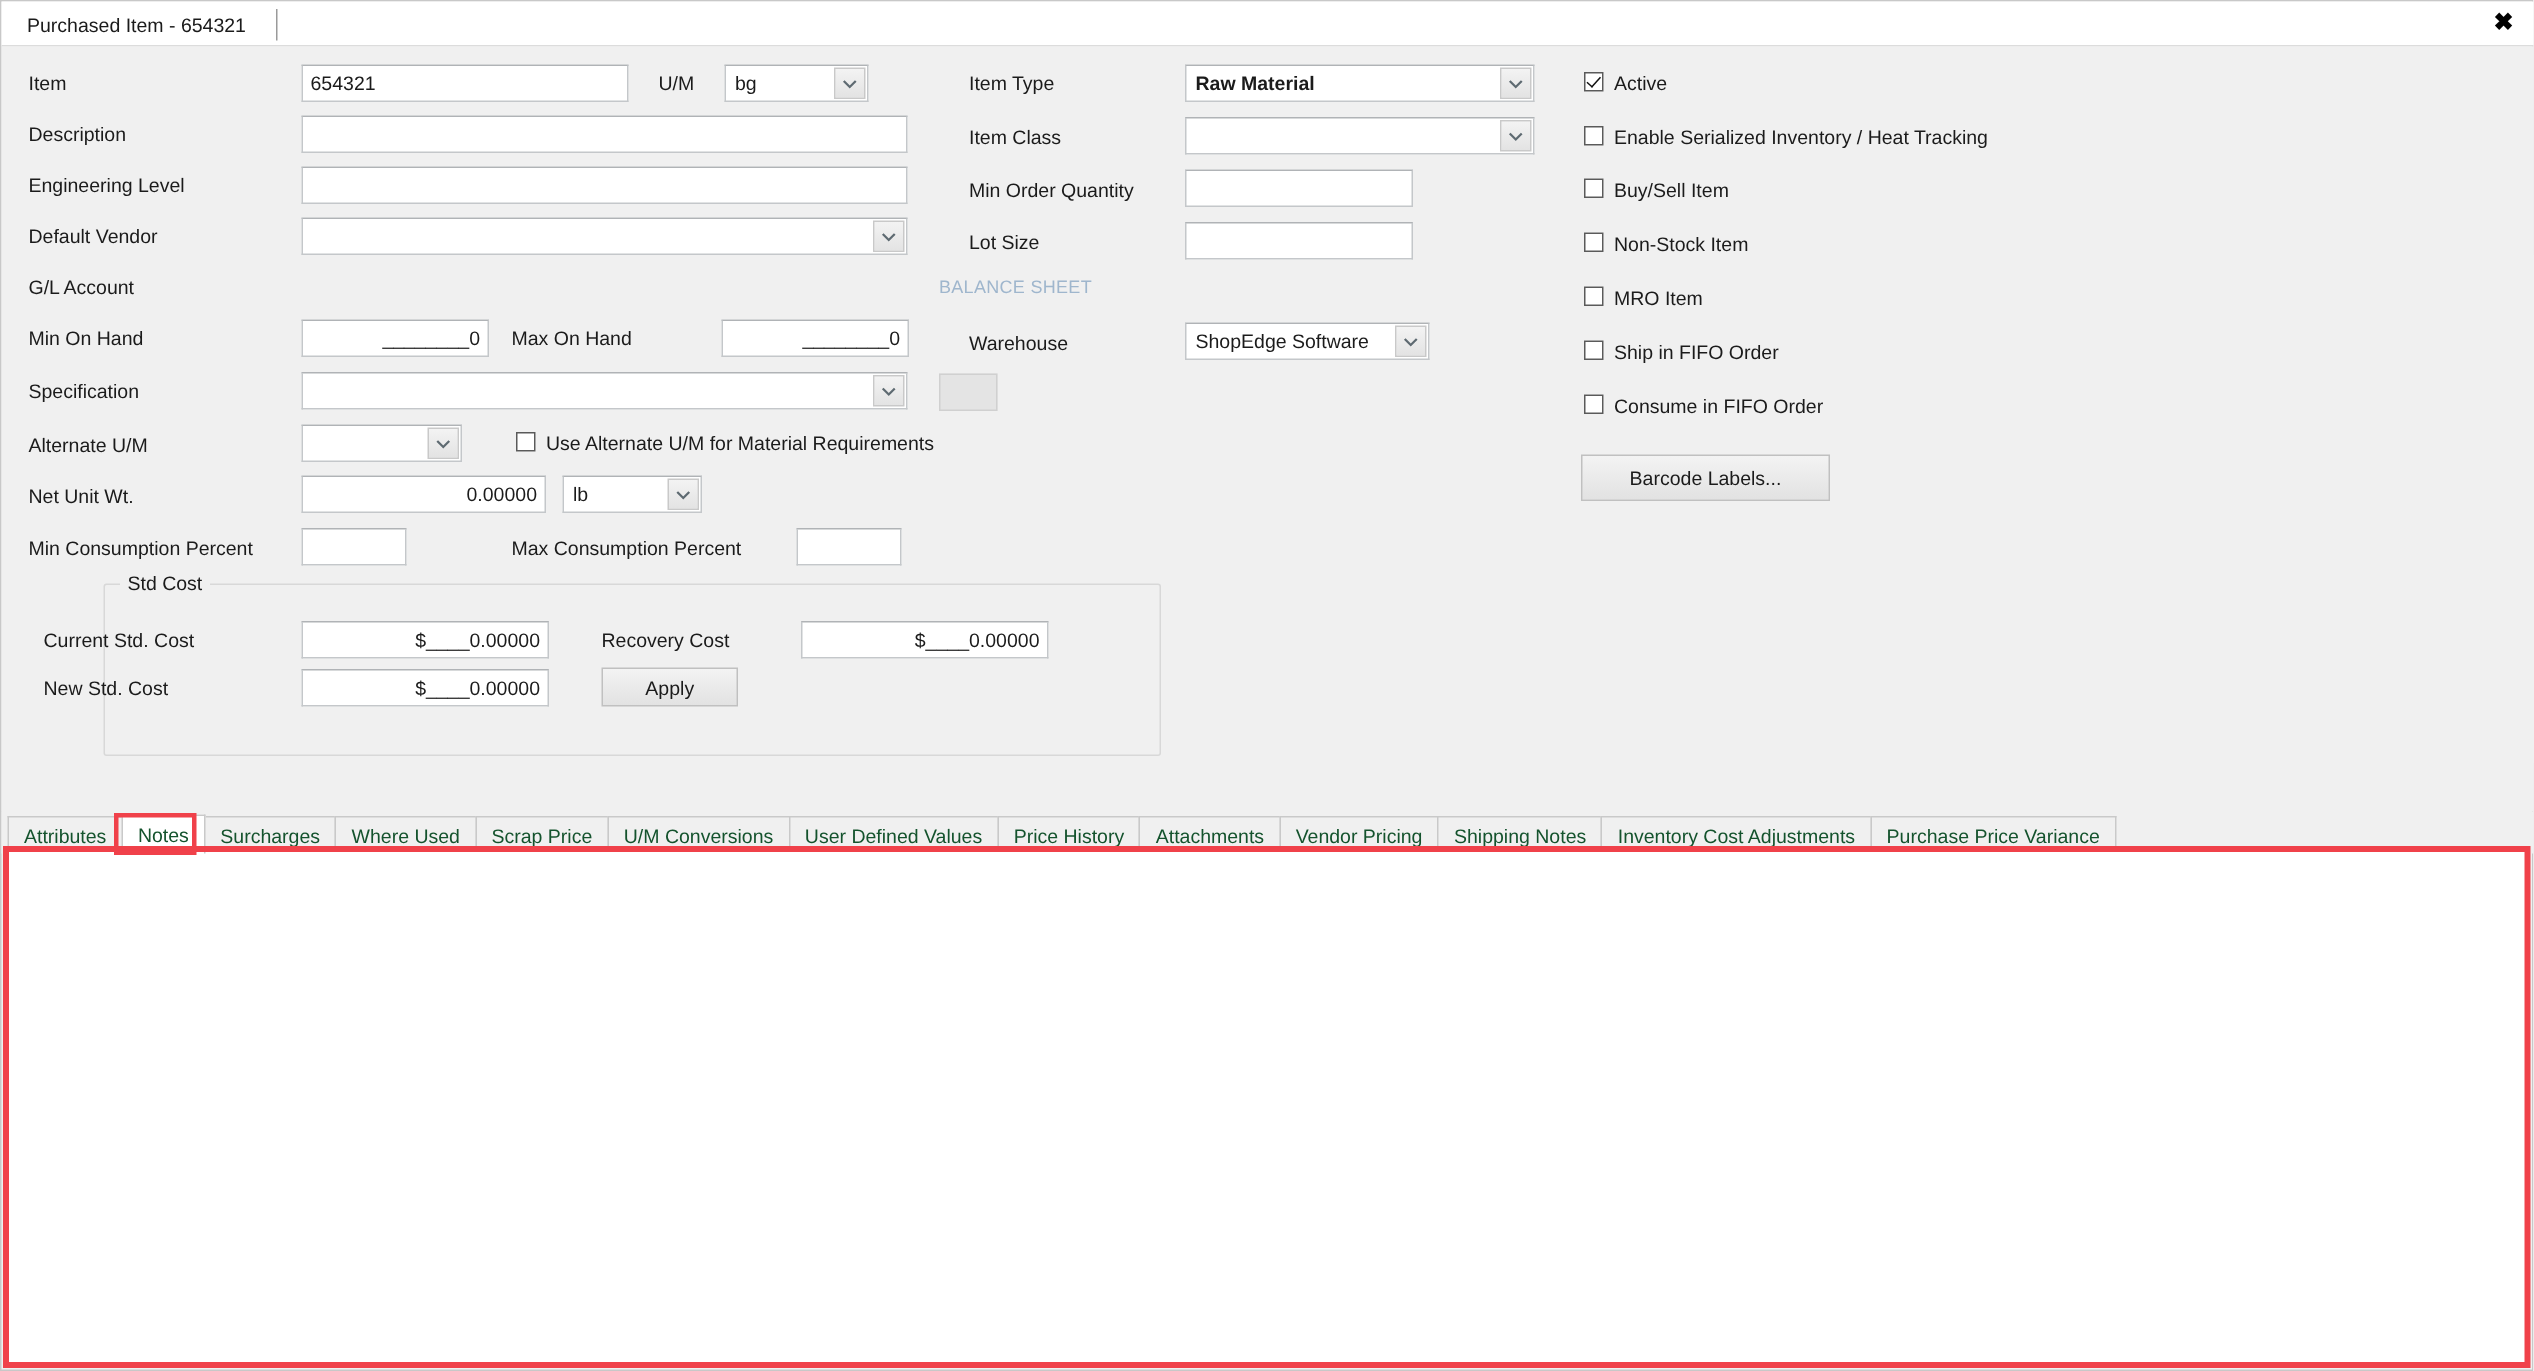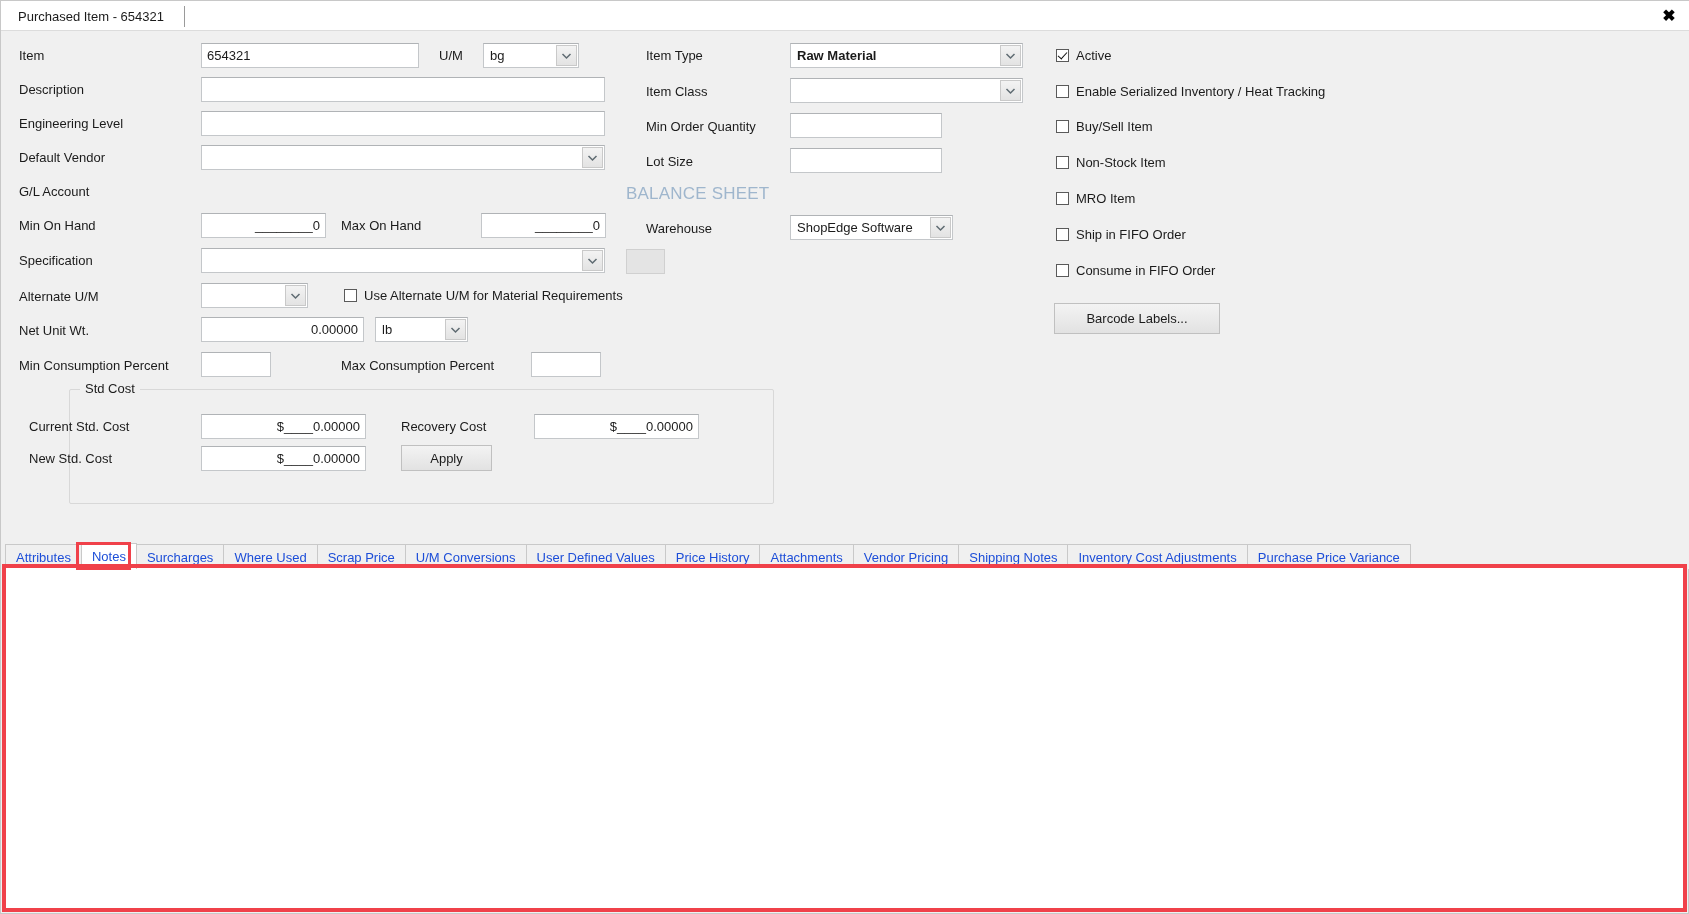--- a/index.html
+++ b/index.html
@@ -55,21 +55,21 @@
     background: #f0f0f0;
   }
   .lbl {
     position: absolute;
     font-size: 13px; color: #1b1b1b;
     white-space: nowrap;
     line-height: 16px;
   }
   .lbl-blue {
     position: absolute;
-    font-size: 17px; color: #9fb6cd;
+    font-size: 12px; color: #9fb6cd;
     white-space: nowrap;
     letter-spacing: .2px;
   }
   .tb {
     position: absolute;
     background: #ffffff;
     border: 1px solid #c4c7ca;
     border-top-color: #b0b3b6;
     font-size: 13px; color: #1b1b1b;
     display: flex; align-items: center;
@@ -94,21 +94,21 @@
     position: absolute; right: 1px; top: 1px;
     width: 21px; height: 21px;
     background: linear-gradient(#f3f3f3,#e3e3e3);
     border: 1px solid #c9c9c9;
     display: flex; align-items: center; justify-content: center;
   }
   .cb .arrow svg { display: block; }
 
   .chk {
     position: absolute;
-    display: flex; align-items: center;
+    display: flex; 
     font-size: 13px; color: #1b1b1b;
     white-space: nowrap;
   }
   .chk .box {
     width: 13px; height: 13px;
     border: 1px solid #5a5a5a;
     background: #fff;
     margin-right: 7px;
     position: relative;
     flex: none;
@@ -152,21 +152,21 @@
     position: absolute; left: 0; top: 540px;
     width: 1689px; height: 28px;
     display: flex; align-items: flex-end;
     padding-left: 4px;
     background: #f0f0f0;
   }
   .tab {
     height: 24px;
     padding: 12px 10px;
     display: flex; align-items: center;
-    font-size: 13px; color: #1d4ed8;
+    font-size: 13px; color: #14532d;
     background: #f0f0f0;
     border: 1px solid #c9c9c9;
     border-bottom: none;
     margin-right: -1px;
     white-space: nowrap;
     cursor: pointer;
     position: relative;
   }
   .tab.sel {
     background: #ffffff;

